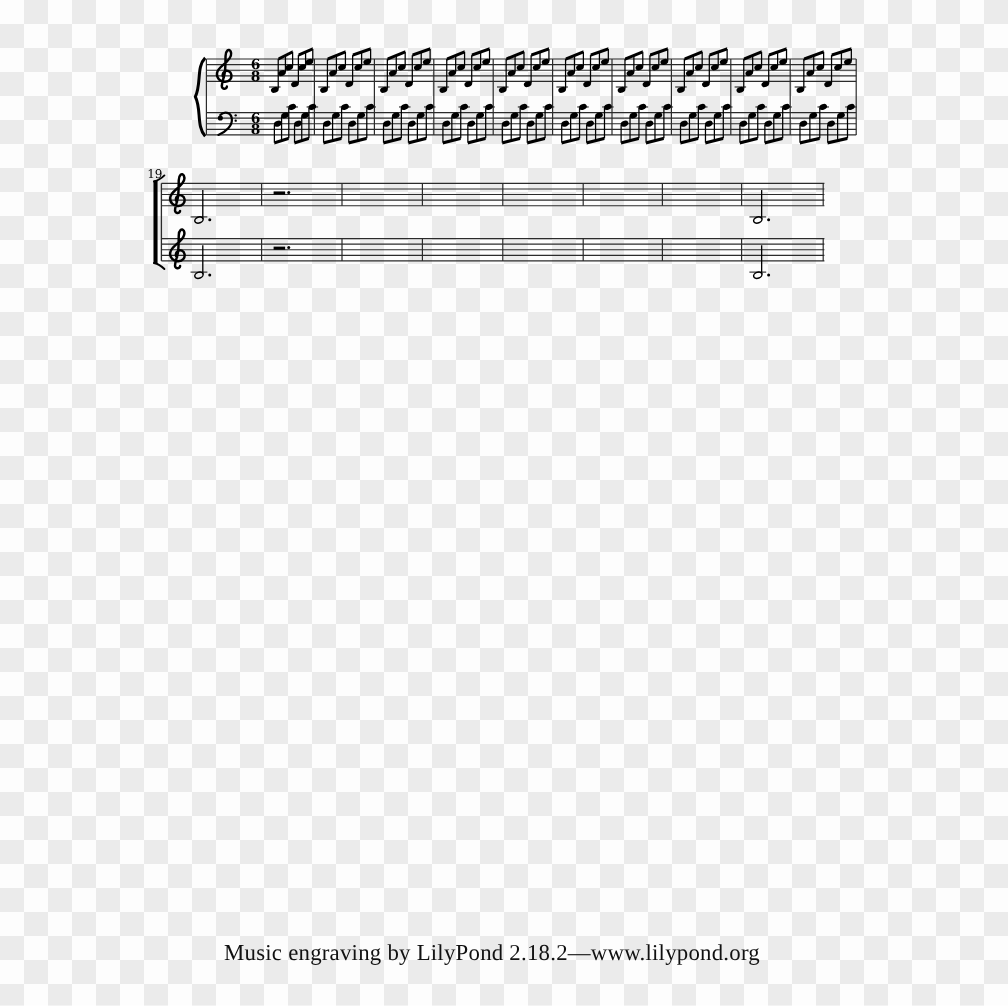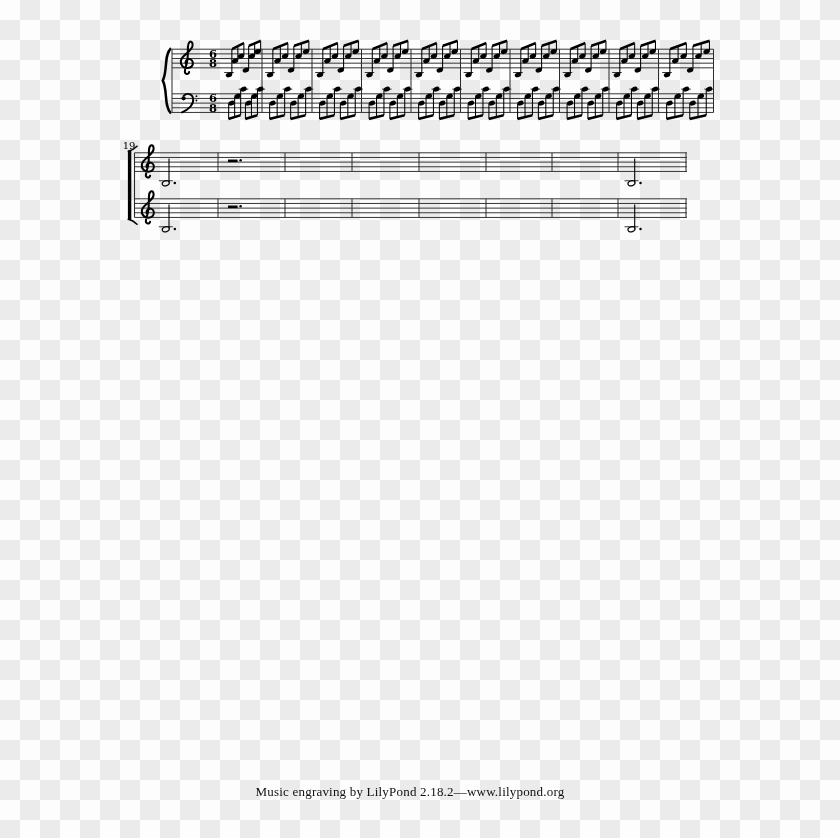--- a/index.html
+++ b/index.html
@@ -7,21 +7,21 @@
     position:relative;
     width:840px;height:838px;
     overflow:hidden;
     background:#fdfdfd;
   }
   .footer{
     position:absolute;
     left:0; top:784px; width:820px;
     text-align:center;
     font-family:"Liberation Serif","DejaVu Serif",serif;
-    font-size:13px;
+    font-size:19px;
     letter-spacing:.2px;
     color:#111;
   }
   svg{position:absolute;left:0;top:0;}
   svg text{font-family:"DejaVu Serif","Liberation Serif",serif;}
 </style>
 </head>
 <body>
 
 <div class="stage" style="background: repeating-conic-gradient(rgb(235, 235, 235) 0%, rgb(235, 235, 235) 25%, rgb(253, 253, 253) 0%, rgb(253, 253, 253) 50%) left top / 40px 40px;">

